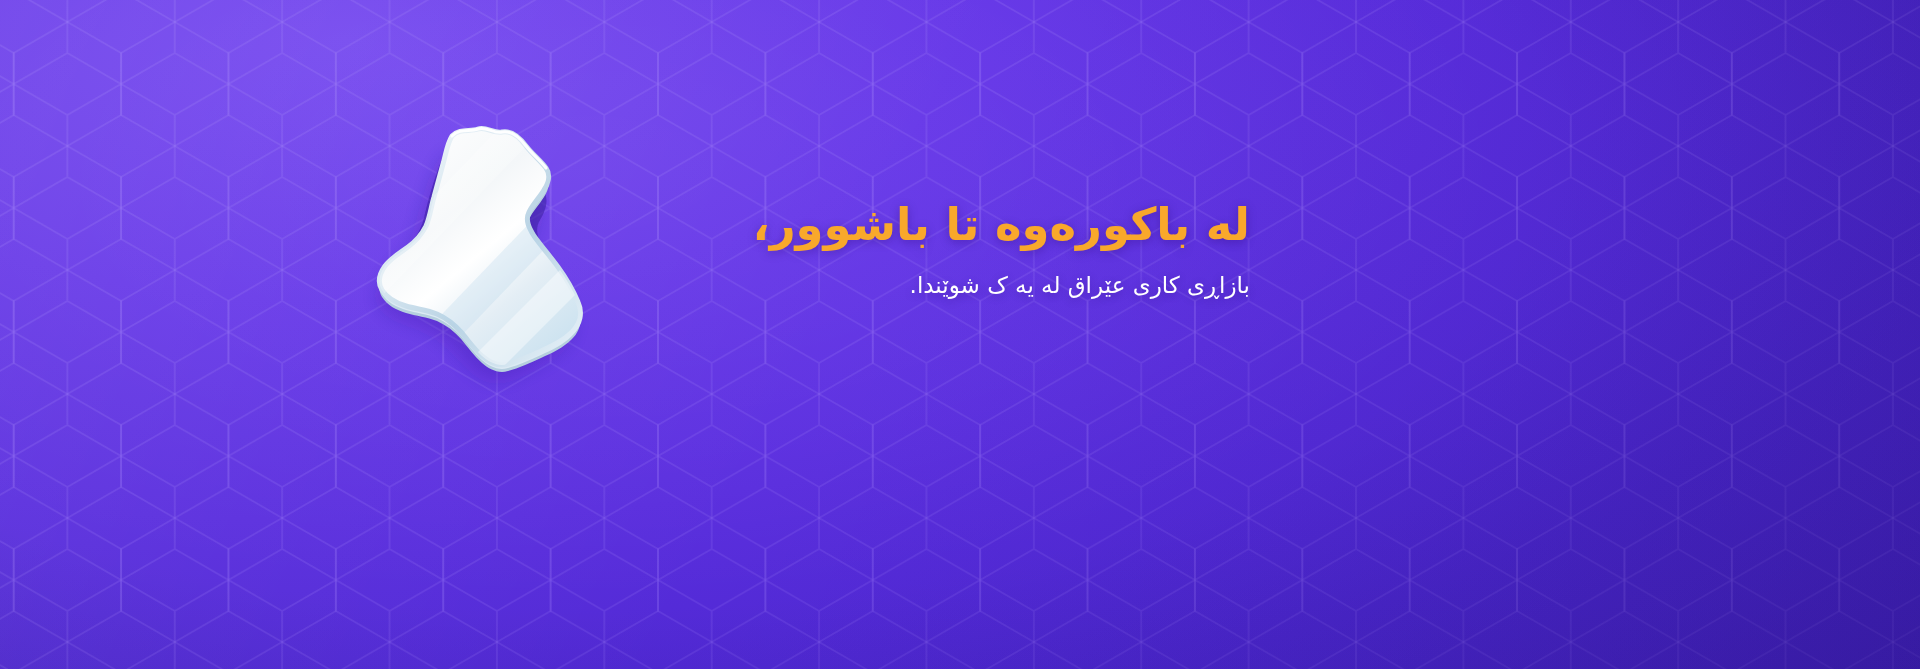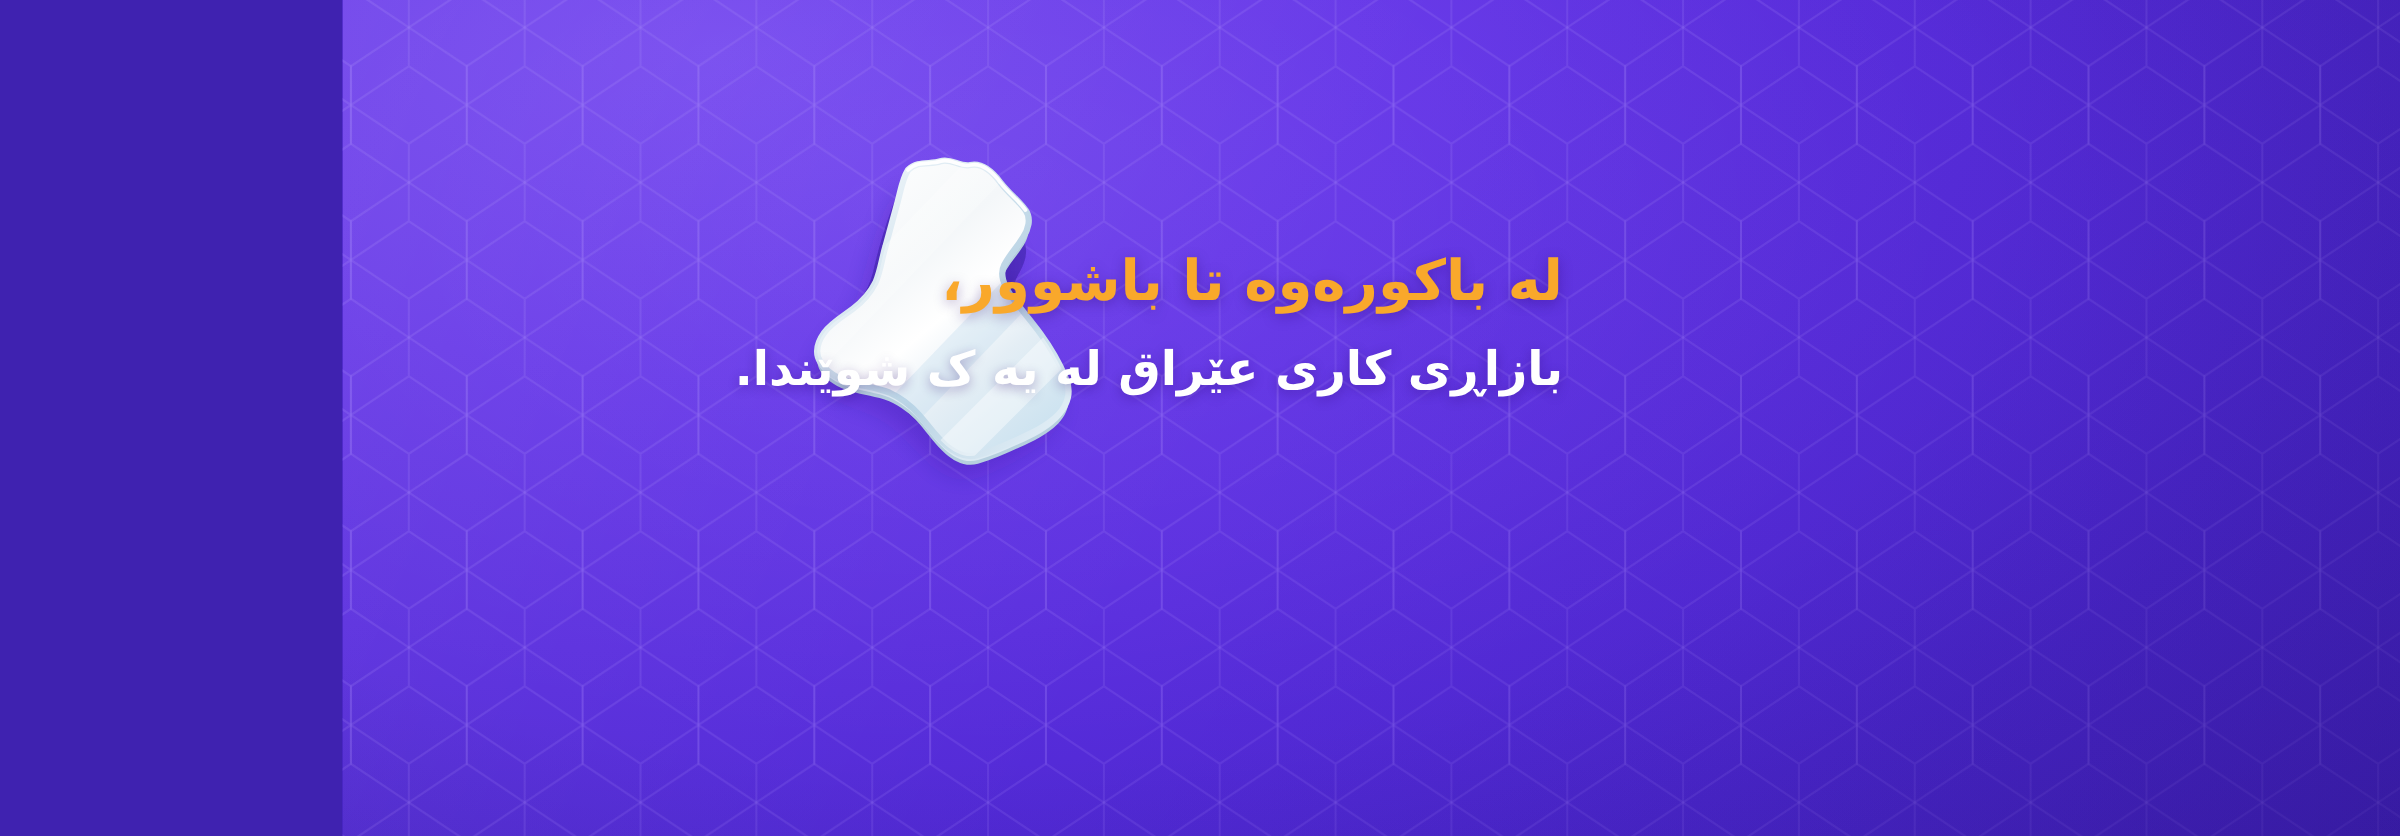--- a/index.html
+++ b/index.html
@@ -3,21 +3,21 @@
 <meta charset="utf-8">
 <title>Hero Banner</title>
 <style>
   html, body {
     margin: 0;
     padding: 0;
     background: #3f22b0;
   }
   #banner {
     position: relative;
-    width: 1646px;
+    width: 1920px;
     height: 669px;
     overflow: hidden;
     font-family: "DejaVu Sans", "Liberation Sans", sans-serif;
     
     background:
       radial-gradient(120% 150% at 18% 6%, #7245ef 0%, #6536e8 26%, #5a2ede 48%, #4c27cf 72%, #4322bf 100%);
   }
 
   
   .hex-layer {
@@ -70,23 +70,23 @@
     font-size: 45px;
     line-height: 1.28;
     font-weight: 700;
     color: #f9a82b;
     letter-spacing: 0px;
     white-space: nowrap;
     text-shadow: 0 2px 10px rgba(40,10,110,0.35);
   }
   .subline {
     margin: 16px 0 0 0;
-    font-size: 38px;
+    font-size: 23px;
     line-height: 1.35;
-    font-weight: 700;
+    font-weight: 400;
     color: #ffffff;
     white-space: nowrap;
     text-shadow: 0 2px 9px rgba(40,10,110,0.32);
   }
 </style>
 </head>
 <body>
 
 <div id="banner">
 

